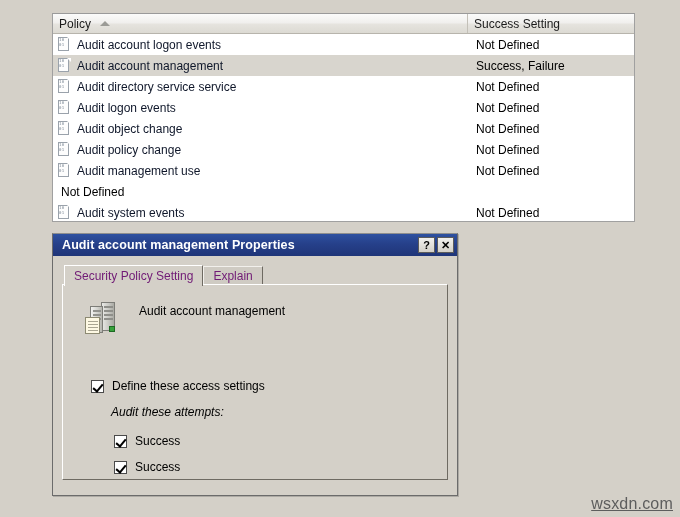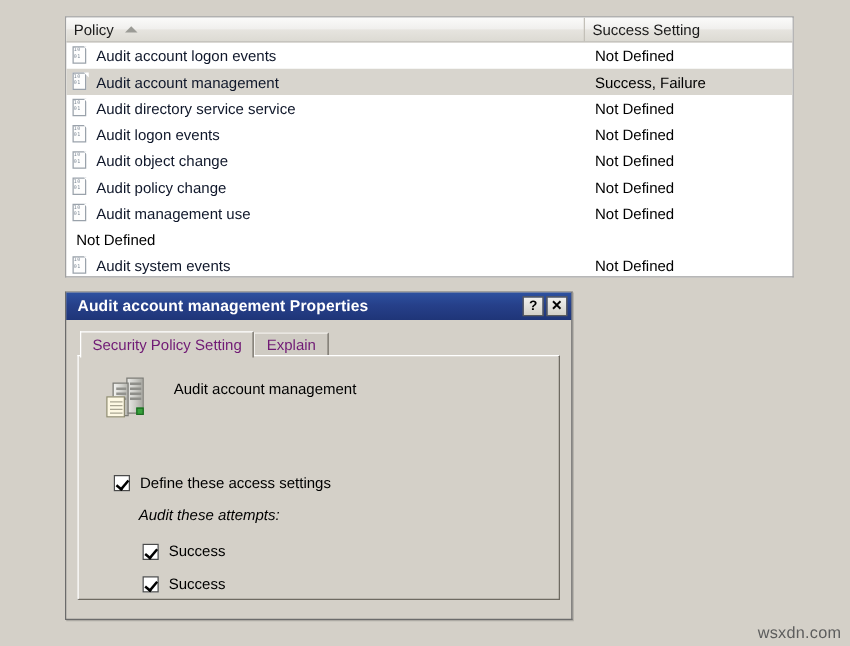--- a/index.html
+++ b/index.html
@@ -361,23 +361,24 @@
     margin-left: 8px;
     font-size: 12px;
     white-space: nowrap;
   }
 
   
   #watermark {
     position: absolute;
     right: 7px;
     bottom: 4px;
-    font-size: 13px;
+    font-size: 16px;
     color: #5d5d5d;
     letter-spacing: 0.2px;
+    text-decoration: underline;
   }
 </style>
 </head>
 <body>
 
 <div id="policy-list">
 
   <div class="lv-header">
     <div class="lv-col-head policy">
       <span>Policy</span>

